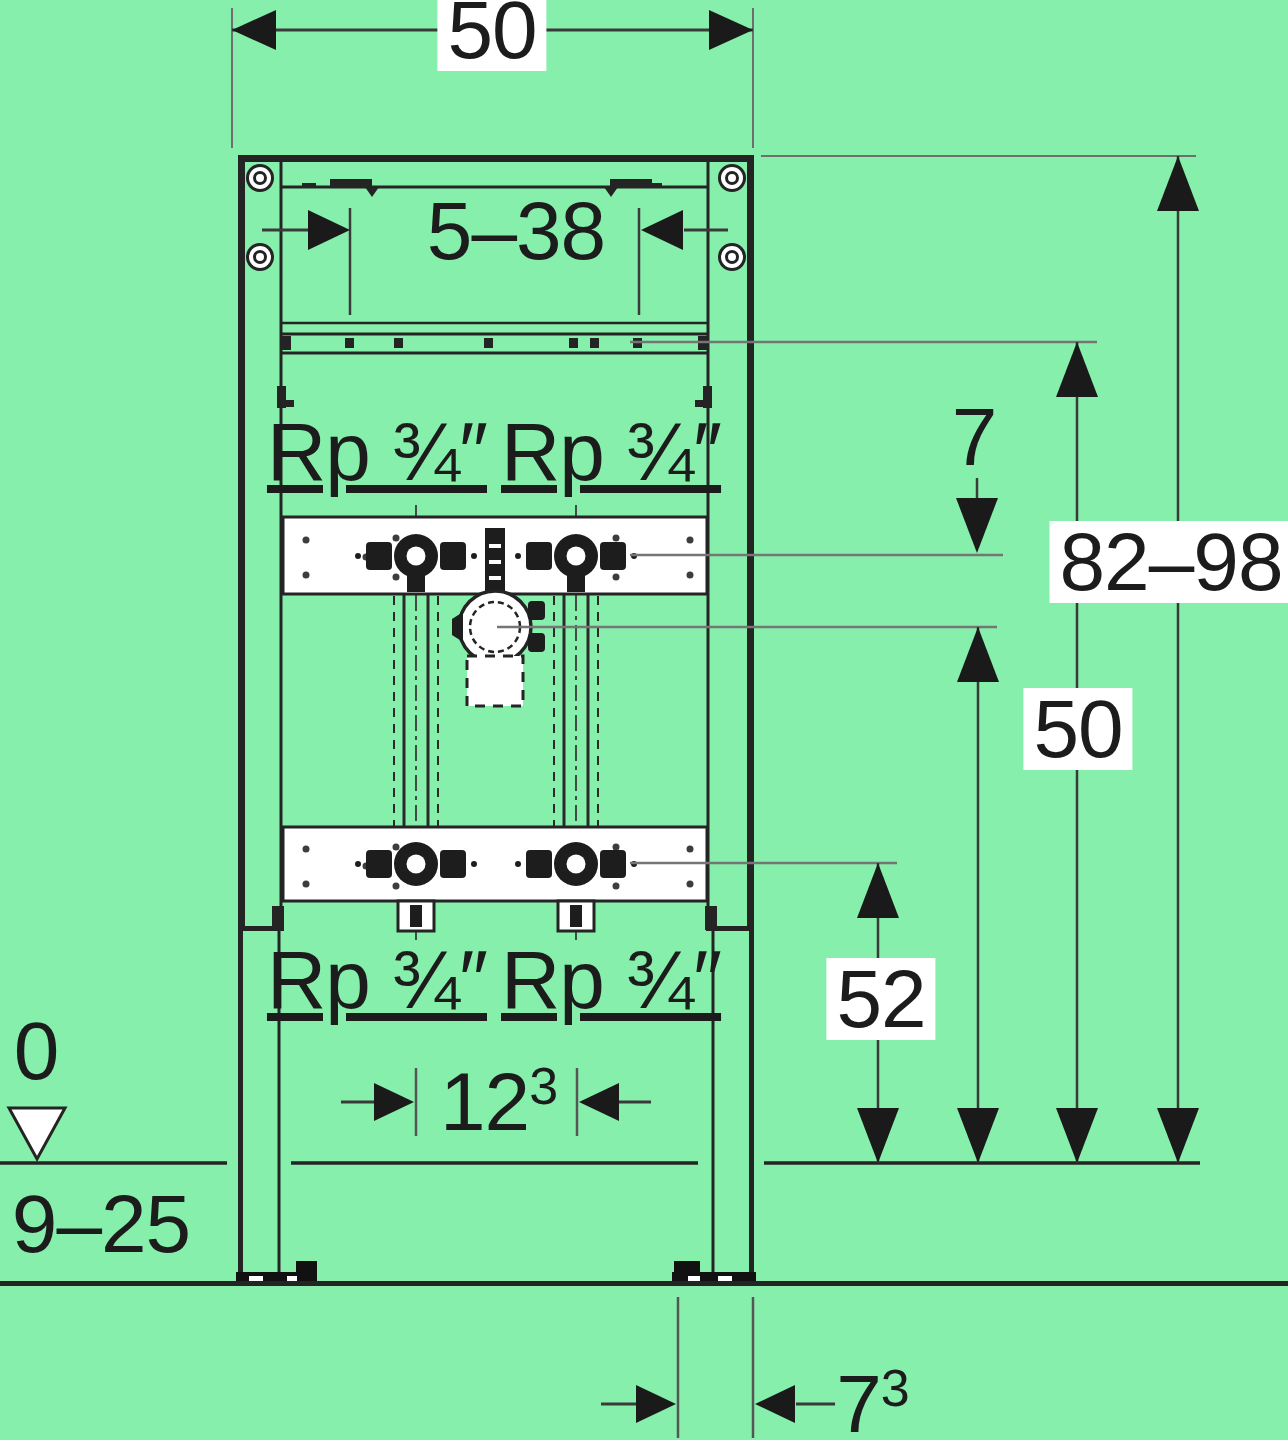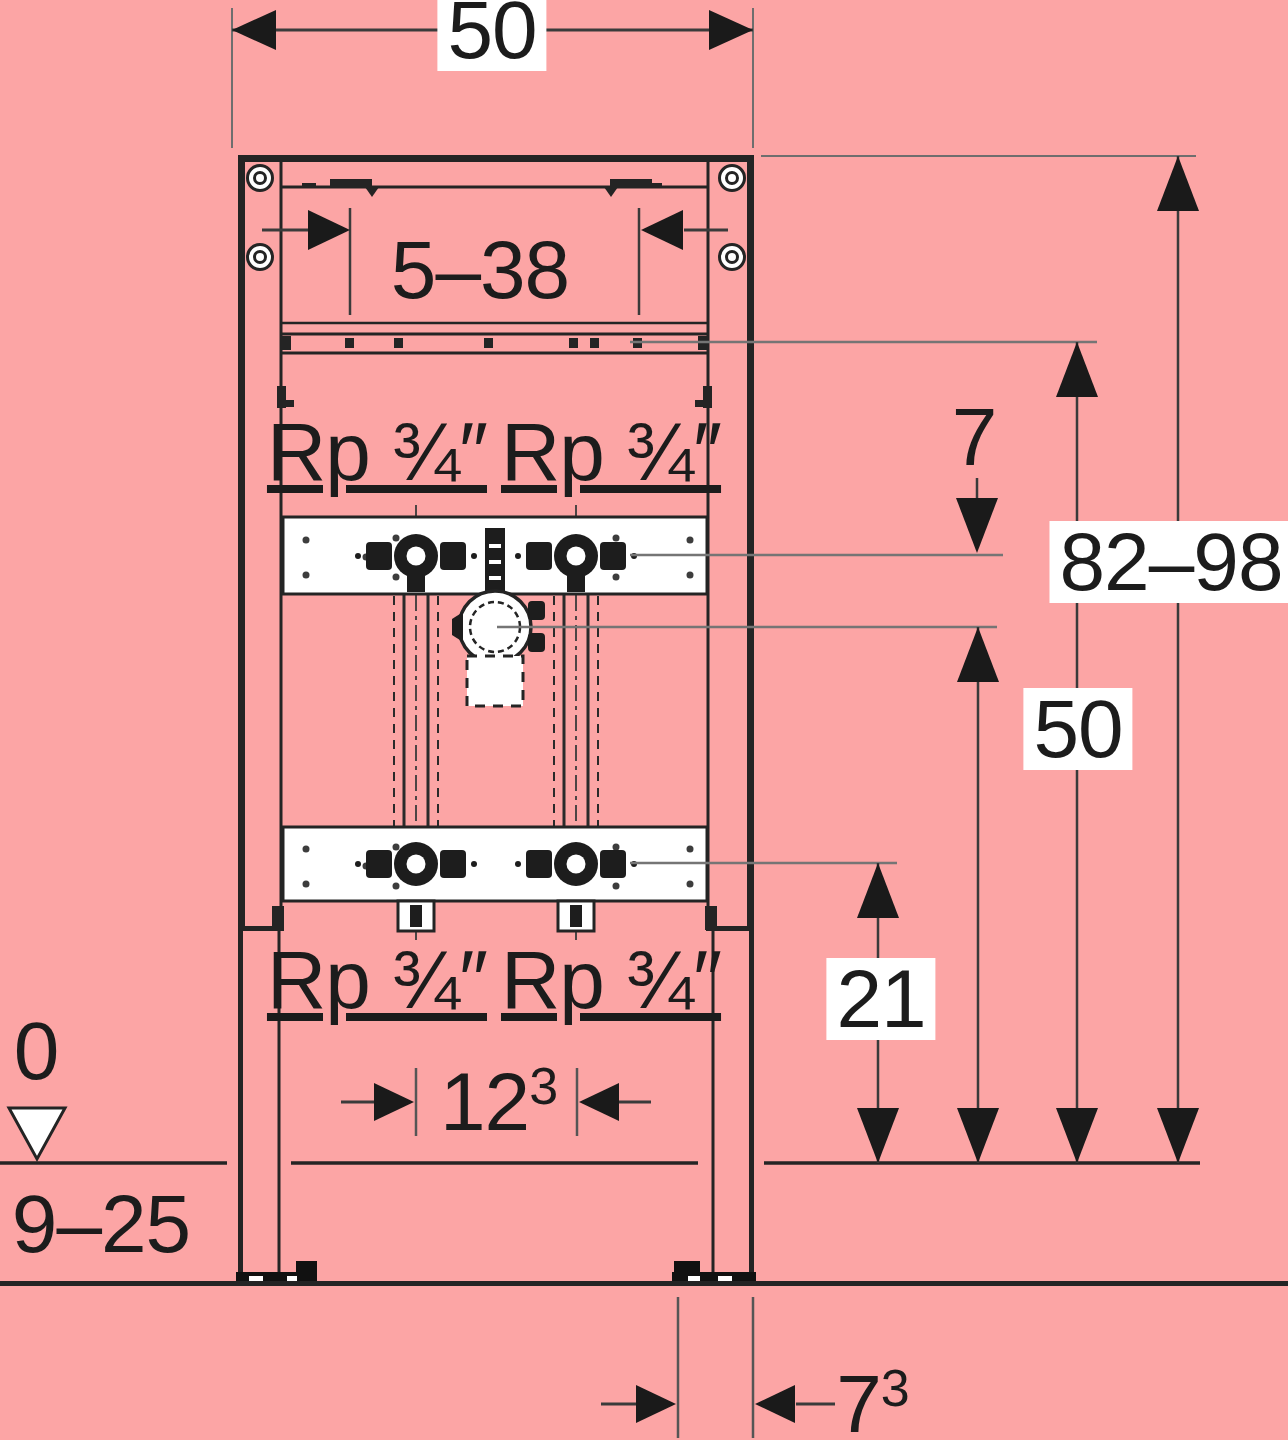--- a/index.html
+++ b/index.html
@@ -1,17 +1,17 @@
 <!DOCTYPE html>
 <html><head>
 <meta charset="utf-8">
 <style>
   html,body{margin:0;padding:0;background:#fff;}
   #stage{
-    position:relative;width:1288px;height:1440px;background:#fca5a5;overflow:hidden;
+    position:relative;width:1288px;height:1440px;background:#86efac;overflow:hidden;
     font-family:"Liberation Sans","DejaVu Sans",sans-serif;color:#1c1c1c;
   }
   #linework{position:absolute;left:0;top:0;}
   .lbl{
     position:absolute;transform:translate(-50%,-50%);
     font-size:82px;line-height:1;white-space:nowrap;color:#1c1c1c;
     letter-spacing:-1px;
   }
   .masked{background:#fff;padding:0 10px;}
   .sup{font-size:52px;position:relative;top:-26px;letter-spacing:0;}
@@ -287,40 +287,40 @@
     <line x1="753" y1="1297" x2="753" y2="1438" stroke="#555" stroke-width="2.5"></line>
     <line x1="601" y1="1404" x2="639" y2="1404" stroke="#3a3a3a" stroke-width="3"></line>
     <polygon points="676,1404 636,1385 636,1423" fill="#1a1a1a"></polygon>
     <line x1="835" y1="1404" x2="796" y2="1404" stroke="#3a3a3a" stroke-width="3"></line>
     <polygon points="755,1404 795,1385 795,1423" fill="#1a1a1a"></polygon>
   </g>
 </svg>
 
 <div class="lbl masked" style="left:492px;top:30px;">50</div>
 
-<div class="lbl" style="left:480px;top:231px;margin-top:39px;">5–38</div>
+<div class="lbl" style="left:516px;top:231px;">5–38</div>
 
 <div class="lbl rp-row" style="left:494px;top:452px;">
   <span>Rp ¾″</span>
       <span>Rp ¾″</span>
 </div>
 
 <div class="lbl rp-row" style="left:494px;top:980px;">
   <span>Rp ¾″</span>
       <span>Rp ¾″</span>
 </div>
 
 <div class="lbl" style="left:974px;top:437px;">7</div>
 
 <div class="lbl masked" style="left:1171px;top:562px;">82–98</div>
 
 <div class="lbl masked" style="left:1078px;top:729px;">50</div>
 
 
-<div class="lbl masked" style="left:881px;top:999px;">21</div>
+<div class="lbl masked" style="left:881px;top:999px;">52</div>
 
 <div class="lbl" style="left:499px;top:1102px;">
   <span>12</span><span class="sup">3</span>
 </div>
 
 <div class="lbl" style="left:36px;top:1051px;">0</div>
 
 <div class="lbl" style="left:101px;top:1224px;">9–25</div>
 
 <div class="lbl" style="left:873px;top:1404px;">

